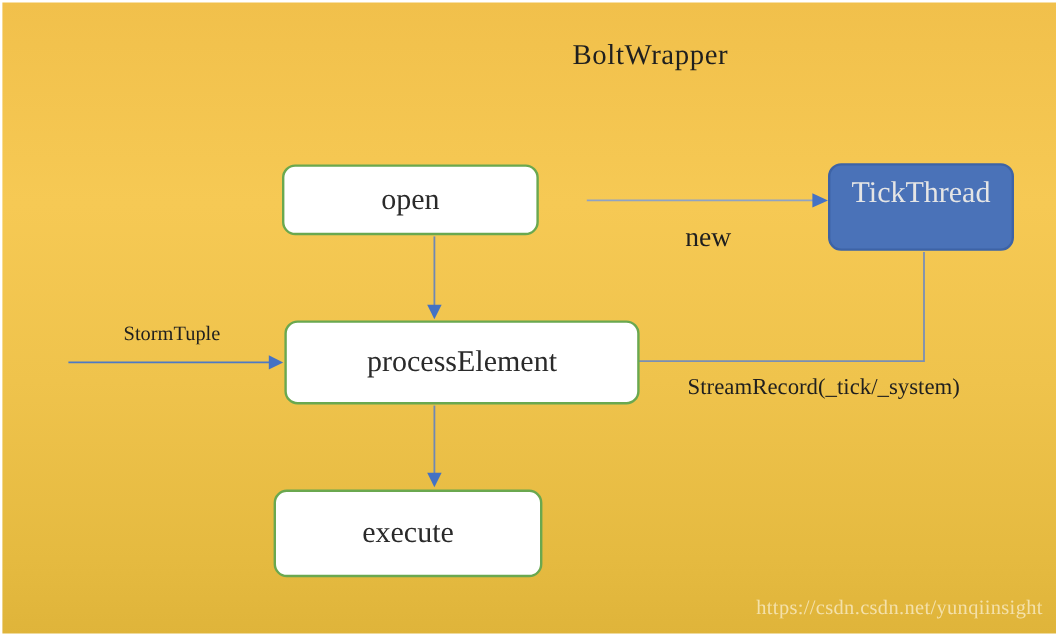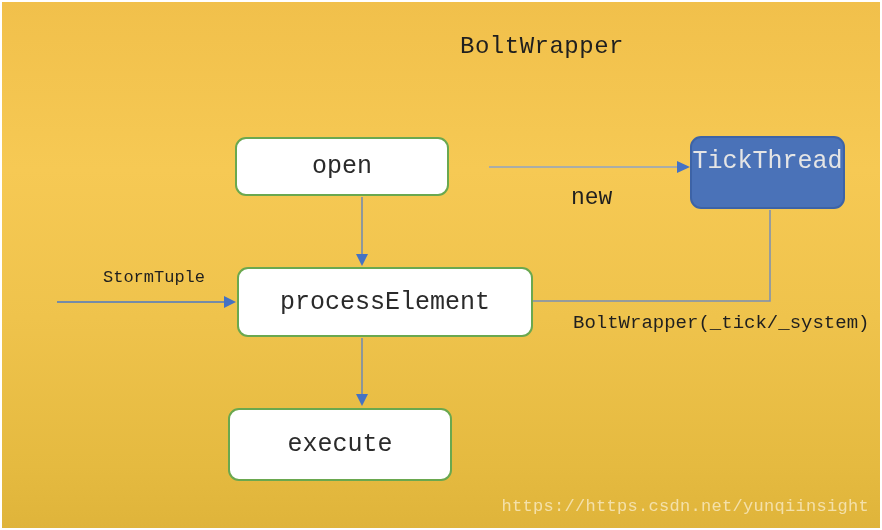--- a/index.html
+++ b/index.html
@@ -5,21 +5,21 @@
   html, body {
     margin: 0;
     padding: 0;
     background: #ffffff;
   }
   #canvas {
     position: relative;
     width: 882px;
     height: 530px;
     overflow: hidden;
-    font-family: Liberation Mono, monospace;
+    font-family: Liberation Serif, serif;
     background: linear-gradient(180deg, #f1c04b 0%, #f6c954 32%, #efc34c 60%, #e5ba40 88%, #dfb43a 100%);
     box-shadow: inset 0 0 0 2px #ffffff;
   }
   .page-title {
     position: absolute;
     left: 0;
     top: 33px;
     width: 1084px;            
     text-align: center;
     font-size: 24px;
@@ -115,17 +115,17 @@
   </div>
 
   <div id="node-execute" class="node white">
     <span>execute</span>
   </div>
 
   <div id="label-new" class="edge-label">new</div>
 
   <div id="label-stormtuple" class="edge-label">StormTuple</div>
 
-  <div id="label-streamrecord" class="edge-label">BoltWrapper(_tick/_system)</div>
+  <div id="label-streamrecord" class="edge-label">StreamRecord(_tick/_system)</div>
 
-  <div class="watermark">https://https.csdn.net/yunqiinsight</div>
+  <div class="watermark">https://csdn.csdn.net/yunqiinsight</div>
 
 </div>
 
 </body></html>

